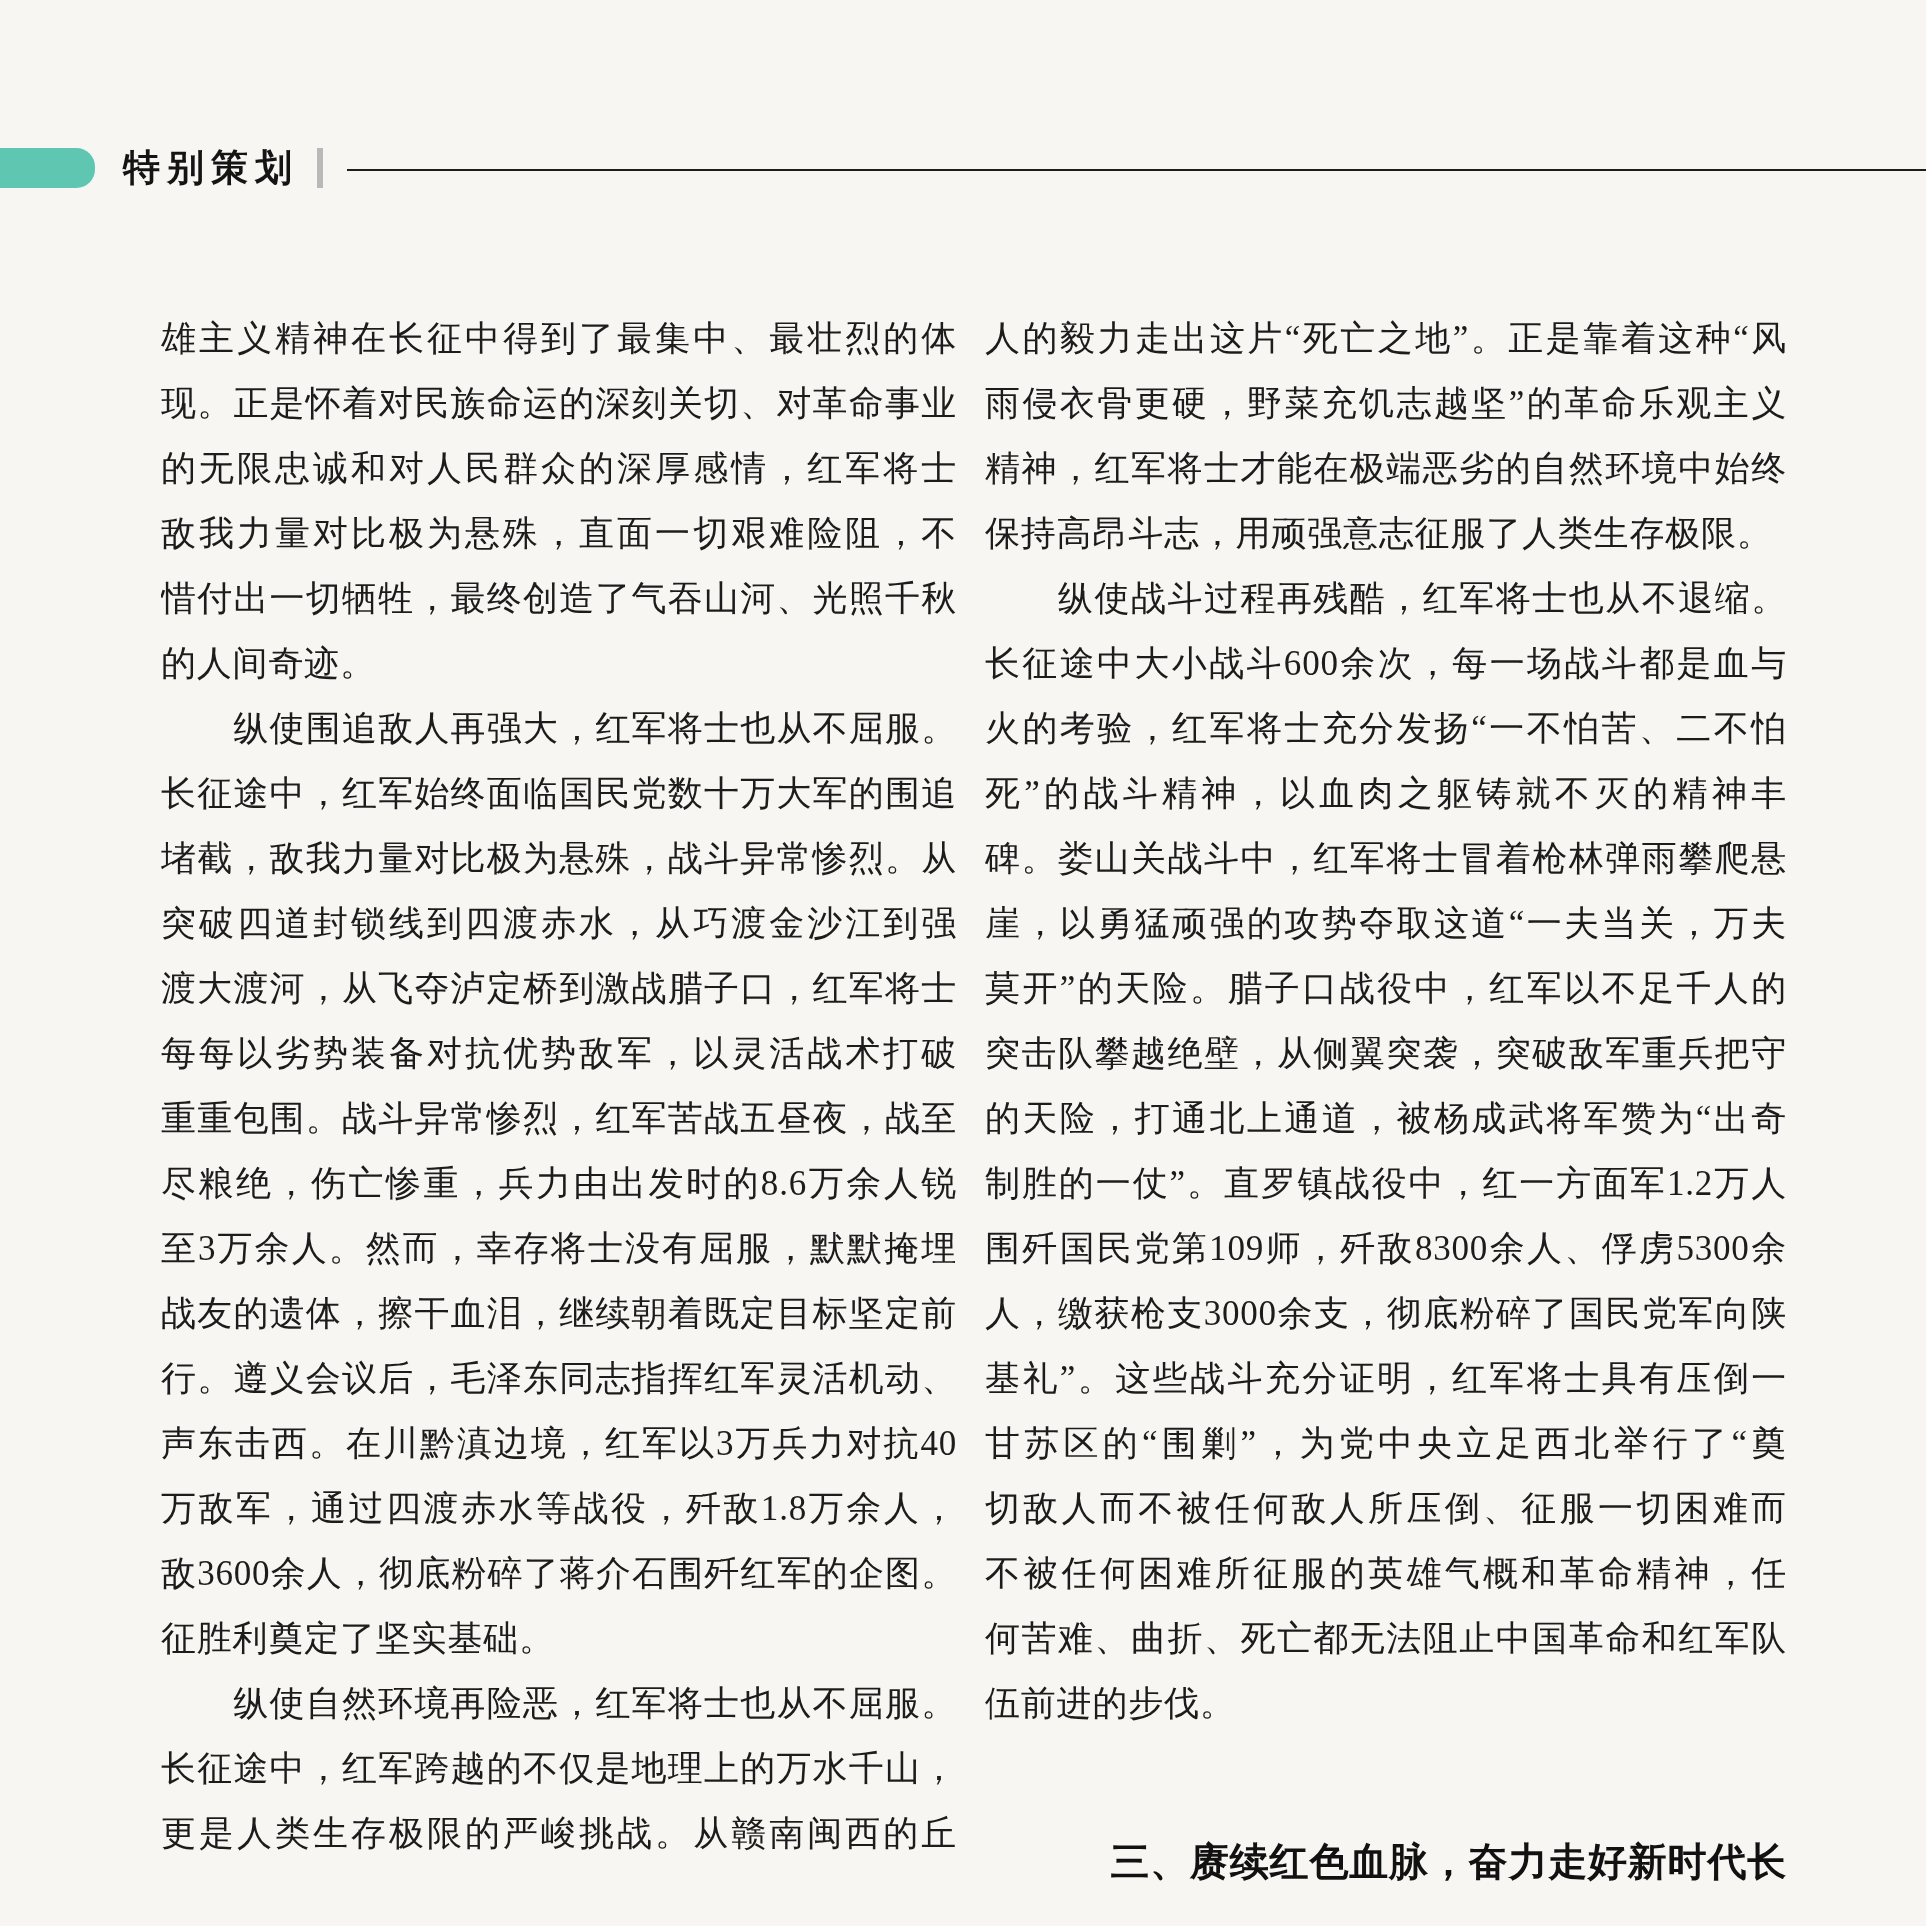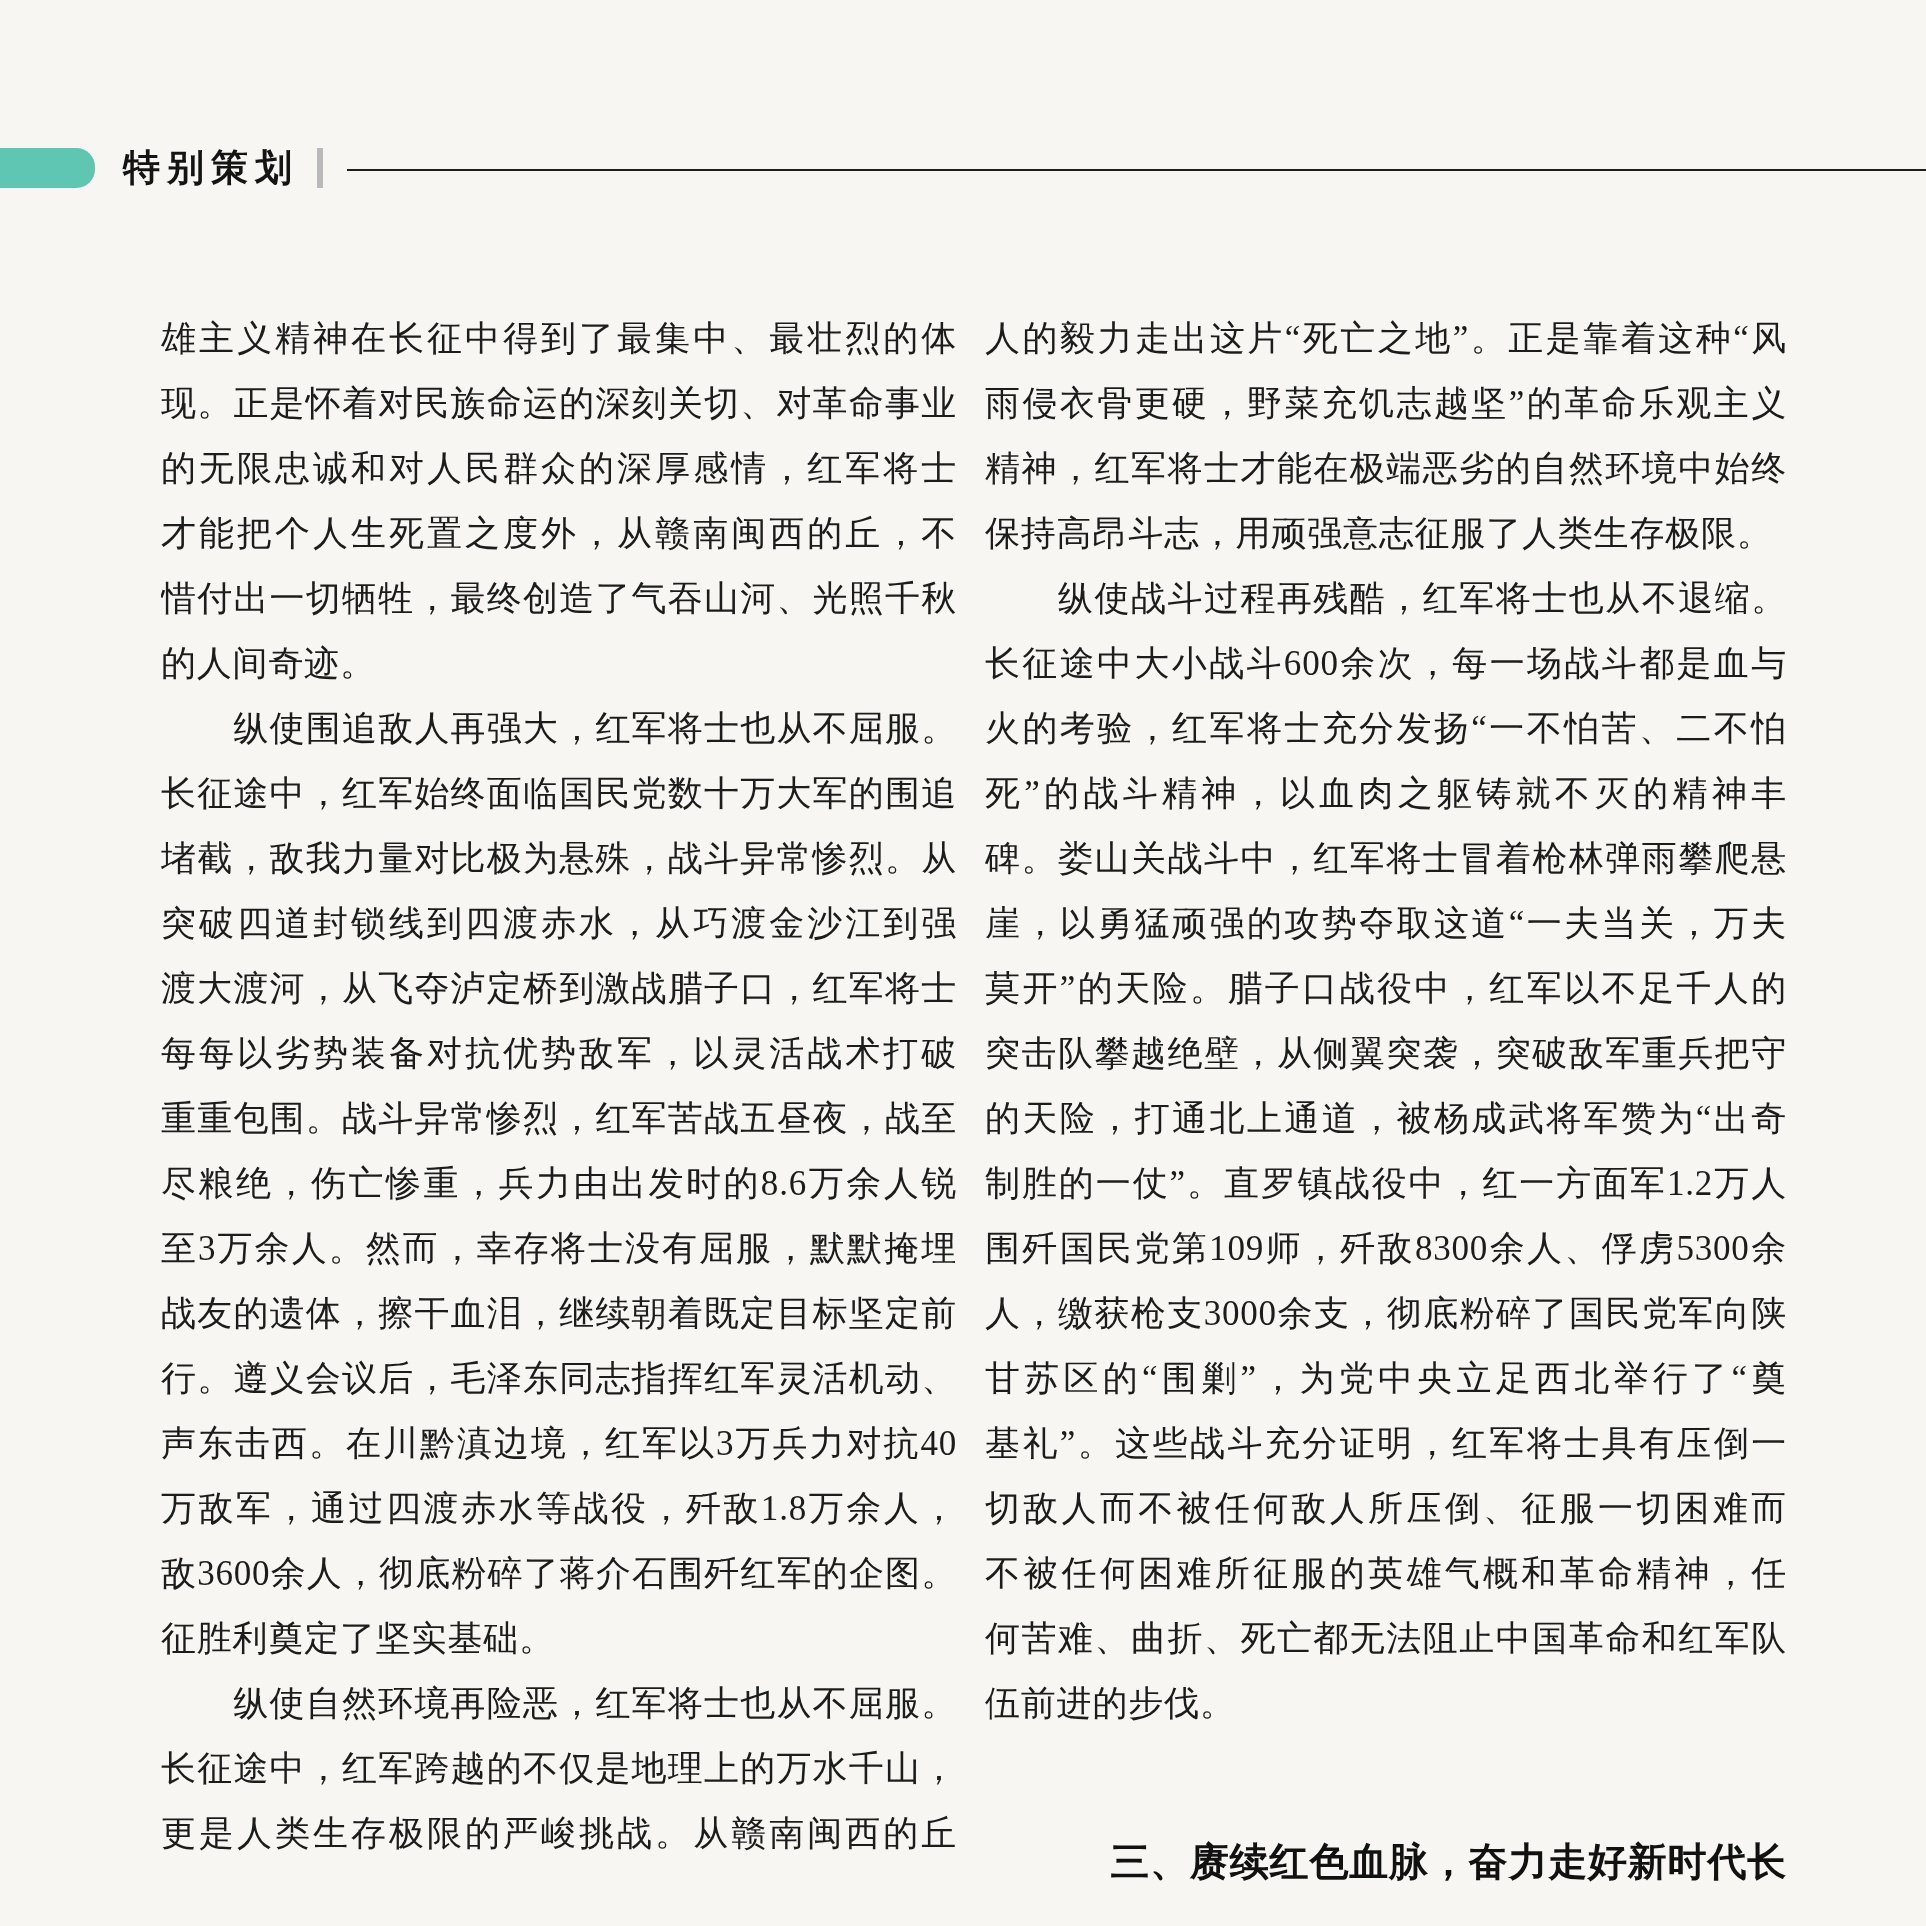--- a/index.html
+++ b/index.html
@@ -58,21 +58,21 @@
 
 <div class="accent-pill" style="background: rgb(95, 199, 177);"></div>
 <div class="section-tab-title">特别策划</div>
 <div class="header-divider" style="background: rgb(185, 185, 185);"></div>
 <div class="header-rule" style="background: rgb(29, 29, 27);"></div>
 
 <div class="col" id="left-col">
     <div class="line">雄主义精神在长征中得到了最集中、最壮烈的体</div>
     <div class="line">现。正是怀着对民族命运的深刻关切、对革命事业</div>
     <div class="line">的无限忠诚和对人民群众的深厚感情，红军将士</div>
-    <div class="line">才能把个人生死置之度外，从赣南闽西的丘，不</div>
+    <div class="line">敌我力量对比极为悬殊，直面一切艰难险阻，不</div>
     <div class="line">惜付出一切牺牲，最终创造了气吞山河、光照千秋</div>
     <div class="line end">的人间奇迹。</div>
     <div class="line">　　纵使围追敌人再强大，红军将士也从不屈服。</div>
     <div class="line">长征途中，红军始终面临国民党数十万大军的围追</div>
     <div class="line">堵截，敌我力量对比极为悬殊，战斗异常惨烈。从</div>
     <div class="line">突破四道封锁线到四渡赤水，从巧渡金沙江到强</div>
     <div class="line">渡大渡河，从飞夺泸定桥到激战腊子口，红军将士</div>
     <div class="line">每每以劣势装备对抗优势敌军，以灵活战术打破</div>
     <div class="line">重重包围。战斗异常惨烈，红军苦战五昼夜，战至弹</div>
     <div class="line">尽粮绝，伤亡惨重，兵力由出发时的8.6万余人锐减</div>
@@ -99,22 +99,22 @@
       <div class="line">火的考验，红军将士充分发扬“一不怕苦、二不怕</div>
       <div class="line">死”的战斗精神，以血肉之躯铸就不灭的精神丰</div>
       <div class="line">碑。娄山关战斗中，红军将士冒着枪林弹雨攀爬悬</div>
       <div class="line">崖，以勇猛顽强的攻势夺取这道“一夫当关，万夫</div>
       <div class="line">莫开”的天险。腊子口战役中，红军以不足千人的</div>
       <div class="line">突击队攀越绝壁，从侧翼突袭，突破敌军重兵把守</div>
       <div class="line">的天险，打通北上通道，被杨成武将军赞为“出奇</div>
       <div class="line">制胜的一仗”。直罗镇战役中，红一方面军1.2万人</div>
       <div class="line">围歼国民党第109师，歼敌8300余人、俘虏5300余</div>
       <div class="line">人，缴获枪支3000余支，彻底粉碎了国民党军向陕</div>
+      <div class="line">基礼”。这些战斗充分证明，红军将士具有压倒一</div>
       <div class="line">甘苏区的“围剿”，为党中央立足西北举行了“奠</div>
-      <div class="line">基礼”。这些战斗充分证明，红军将士具有压倒一</div>
       <div class="line">切敌人而不被任何敌人所压倒、征服一切困难而</div>
       <div class="line">不被任何困难所征服的英雄气概和革命精神，任</div>
       <div class="line">何苦难、曲折、死亡都无法阻止中国革命和红军队</div>
       <div class="line end">伍前进的步伐。</div>
     </div>
   <div class="h-block">
     <div class="h-line first">三、赓续红色血脉，奋力走好新时代长</div>
     <div class="h-line">征路</div>
   </div>
 

